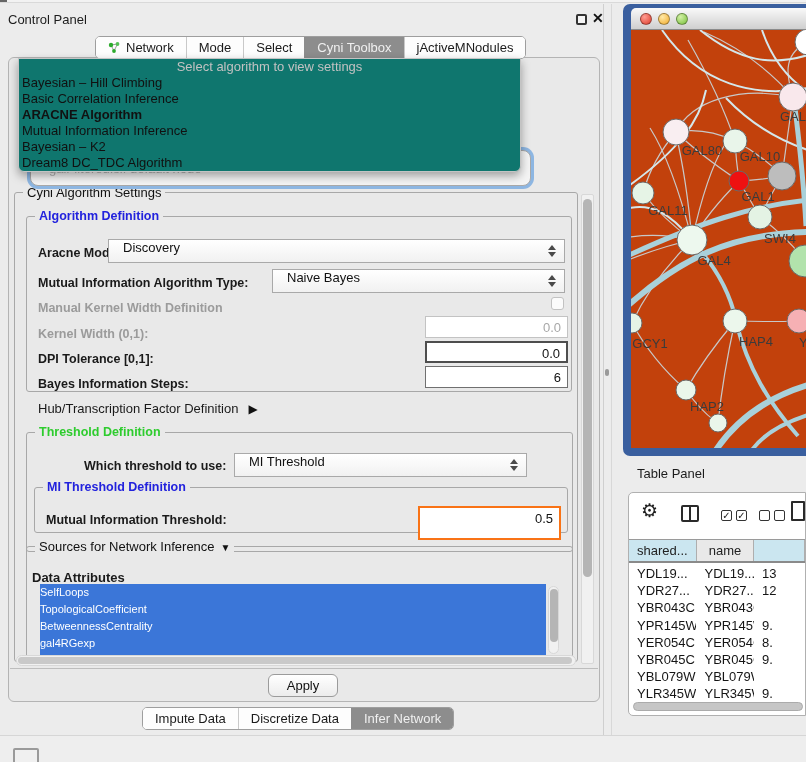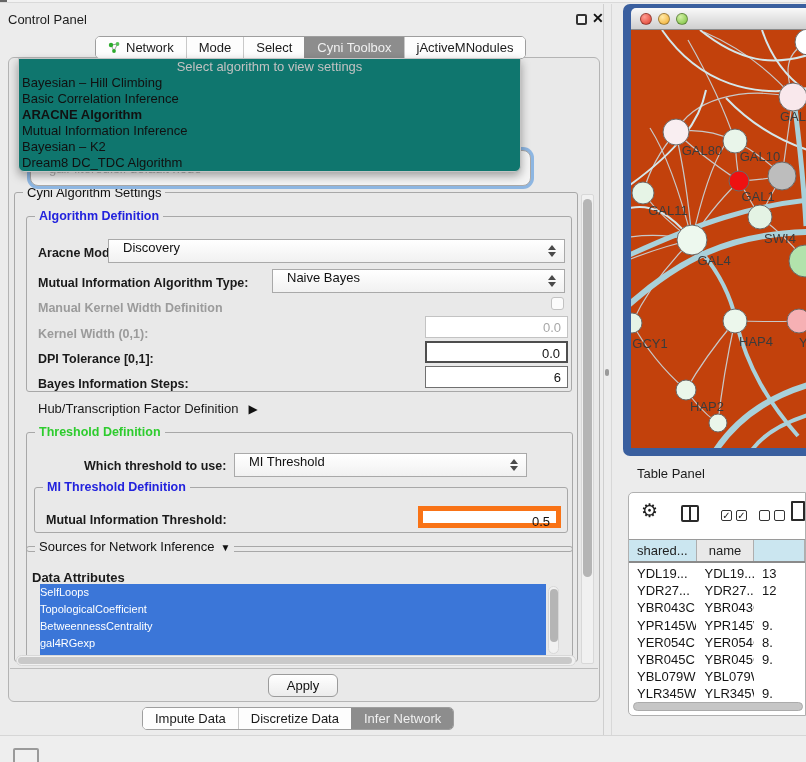--- a/index.html
+++ b/index.html
@@ -182,21 +182,21 @@
     <span class="stepper">
         <span class="tri-up"></span>
         <span class="tri-dn"></span>
       </span>
   </div>
 
   <div class="grp" style="left:34px;top:487px;width:534px;height:46px;">
     <span class="gt blue">MI Threshold Definition</span>
   </div>
   <div class="lbl" style="left:46px;top:513px;">Mutual Information Threshold:</div>
-  <div class="field" style="left:418px;top:506px;width:143px;border:5px solid #f97316;height:22px;">0.5</div>
+  <div class="field" style="left:418px;top:506px;width:143px;border:2px solid #f97316;height:34px;">0.5</div>
 
   <div class="grp" style="left:26px;top:546px;width:547px;height:114px;">
     <span class="gt"><span>Sources for Network Inference</span><span class="arrow-d">▼</span></span>
   </div>
   <div class="lbl" style="left:32px;top:570px;font-size:13px;">Data Attributes</div>
   <div class="abs" id="attr-list">
       <div class="attr-item">SelfLoops</div>
       <div class="attr-item">TopologicalCoefficient</div>
       <div class="attr-item">BetweennessCentrality</div>
       <div class="attr-item">gal4RGexp</div>

